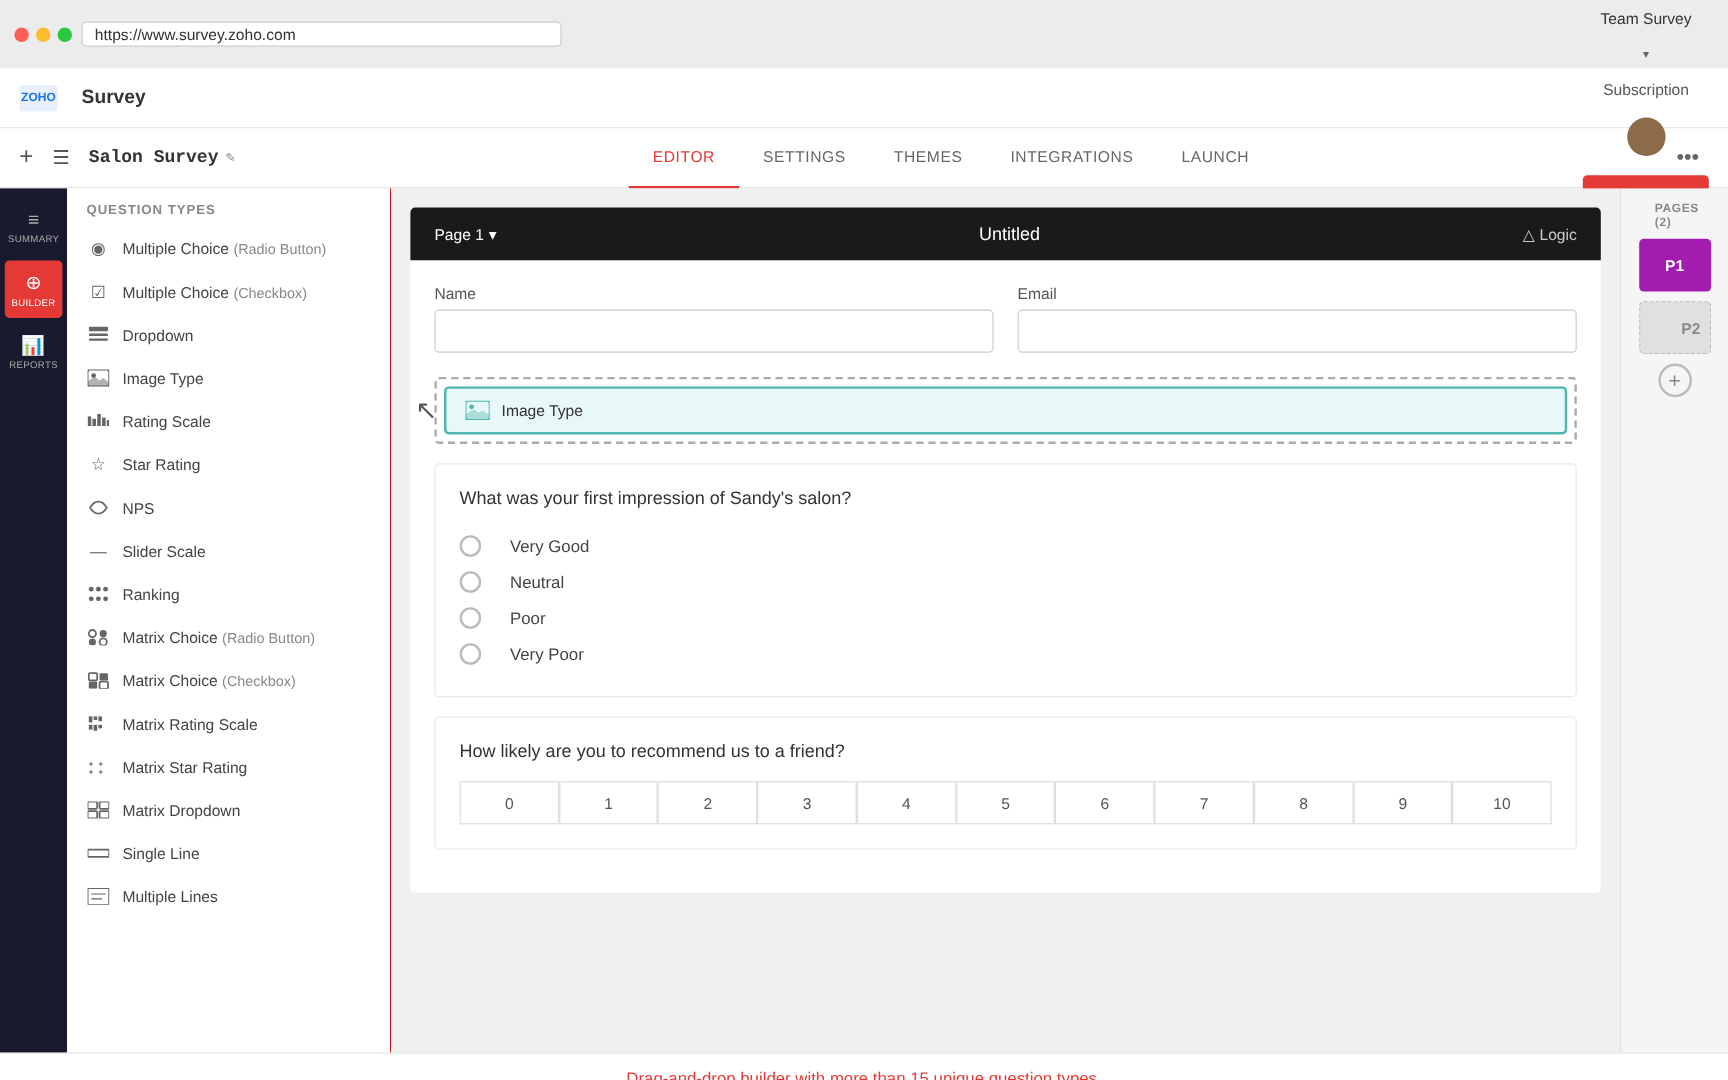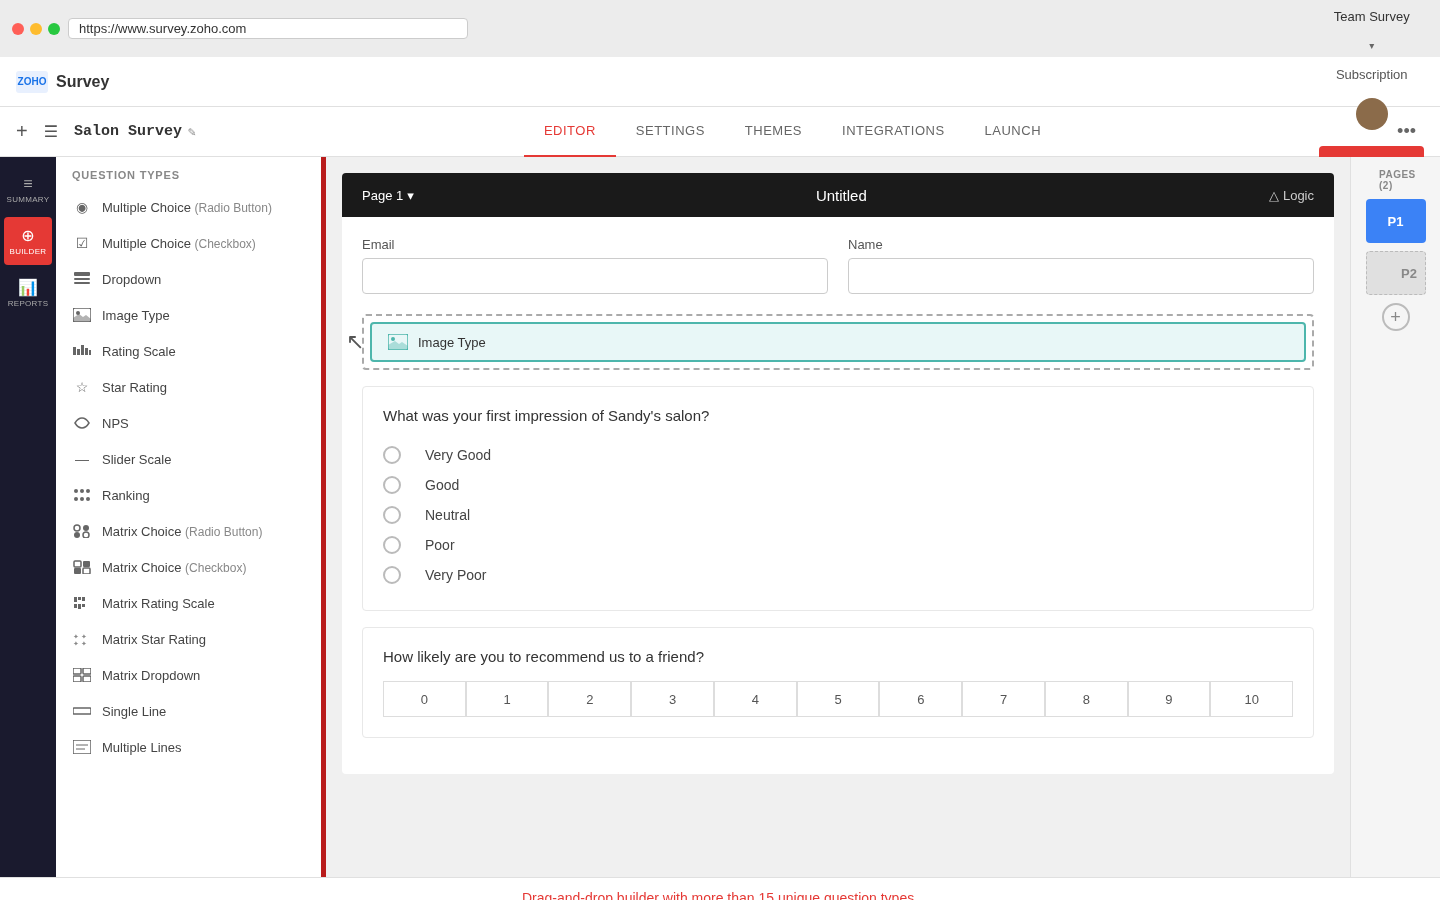--- a/index.html
+++ b/index.html
@@ -35,21 +35,21 @@
       background: white;
       border-bottom: 1px solid #e0e0e0;
       display: flex;
       align-items: center;
       padding: 0 16px;
       gap: 10px;
     }
     .zoho-logo {
       display: flex;
       align-items: center;
-      gap: 8px;
+      gap: 20px;
       font-weight: 700;
       font-size: 16px;
       color: #333;
     }
     .zoho-logo-box {
       width: 32px; height: 22px;
       background: #e8f0fe;
       border-radius: 3px;
       display: flex; align-items: center; justify-content: center;
       font-size: 10px; font-weight: 900; color: #1a73e8;
@@ -167,21 +167,21 @@
       color: #aaa;
       text-transform: uppercase;
       letter-spacing: 0.3px;
     }
     .icon-nav-item.active .icon-label { color: white; }
 
     
     .question-panel {
       width: 270px;
       background: white;
-      border-right: 5px solid #b91c1c;
+      border-right: 1px solid #b91c1c;
       overflow-y: auto;
       padding: 12px 0;
     }
     .panel-title {
       font-size: 11px;
       font-weight: 700;
       color: #888;
       text-transform: uppercase;
       letter-spacing: 0.8px;
       padding: 0 16px 8px;
@@ -362,21 +362,21 @@
       height: 44px;
       border-radius: 4px;
       display: flex;
       align-items: center;
       justify-content: center;
       font-size: 13px;
       font-weight: 600;
       cursor: pointer;
     }
     .page-thumb.active {
-      background: #3b82f6;
+      background: #a21caf;
       color: white;
     }
     .page-thumb.inactive {
       background: #e0e0e0;
       color: #888;
       border: 1px dashed #bbb;
       padding-left: 27px;
     }
     .add-page-btn {
       width: 28px;
@@ -627,25 +627,25 @@
       <div class="logic-btn">
         <span>△</span>
         <span>Logic</span>
       </div>
     </div>
 
     <div class="survey-content">
 
       <div class="form-row">
         <div class="form-field">
-          <div class="form-label">Email</div>
+          <div class="form-label">Name</div>
           <div class="form-input"></div>
         </div>
         <div class="form-field">
-          <div class="form-label">Name</div>
+          <div class="form-label">Email</div>
           <div class="form-input"></div>
         </div>
       </div>
 
       <div class="drag-drop-area" style="position:relative;">
         <span class="cursor-indicator" style="position:absolute;left:-18px;top:50%;transform:translateY(-50%);font-size:22px;color:#555;">↖</span>
         <div class="drag-drop-inner">
           <svg width="20" height="16" viewBox="0 0 20 16">
               <rect x="0" y="0" width="20" height="16" rx="2" fill="none" stroke="#4db6ac" stroke-width="1.5"></rect>
               <circle cx="5" cy="5" r="2" fill="#4db6ac"></circle>
@@ -653,24 +653,20 @@
             </svg>
           <span>Image Type</span>
         </div>
       </div>
 
       <div class="question-block">
         <div class="question-text">What was your first impression of Sandy's salon?</div>
         <div class="radio-option">
           <div class="radio-circle"></div>
           <span>Very Good</span>
-        </div>
-        <div class="radio-option">
-          <div class="radio-circle"></div>
-          <span>Good</span>
         </div>
         <div class="radio-option">
           <div class="radio-circle"></div>
           <span>Neutral</span>
         </div>
         <div class="radio-option">
           <div class="radio-circle"></div>
           <span>Poor</span>
         </div>
         <div class="radio-option">

